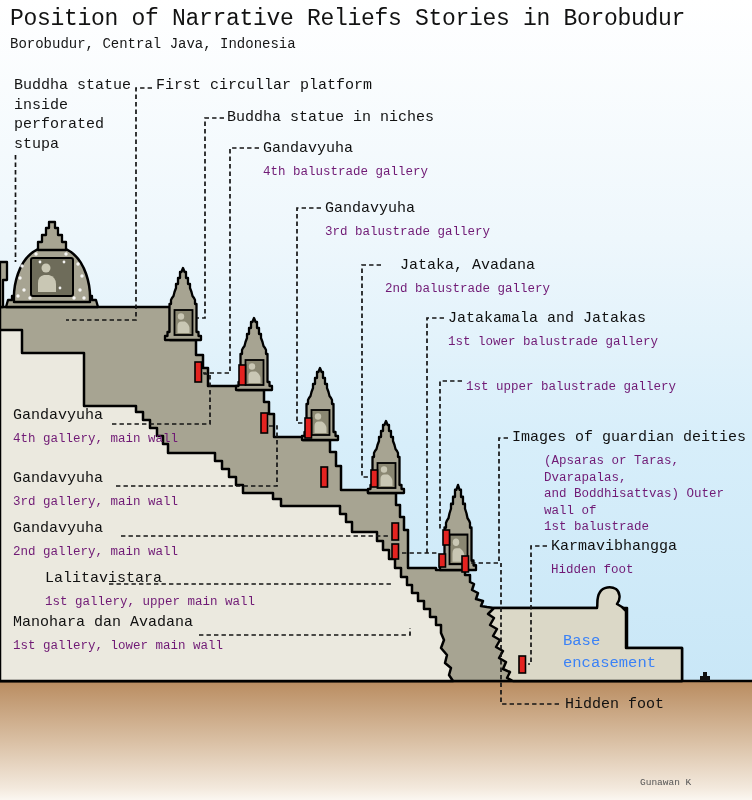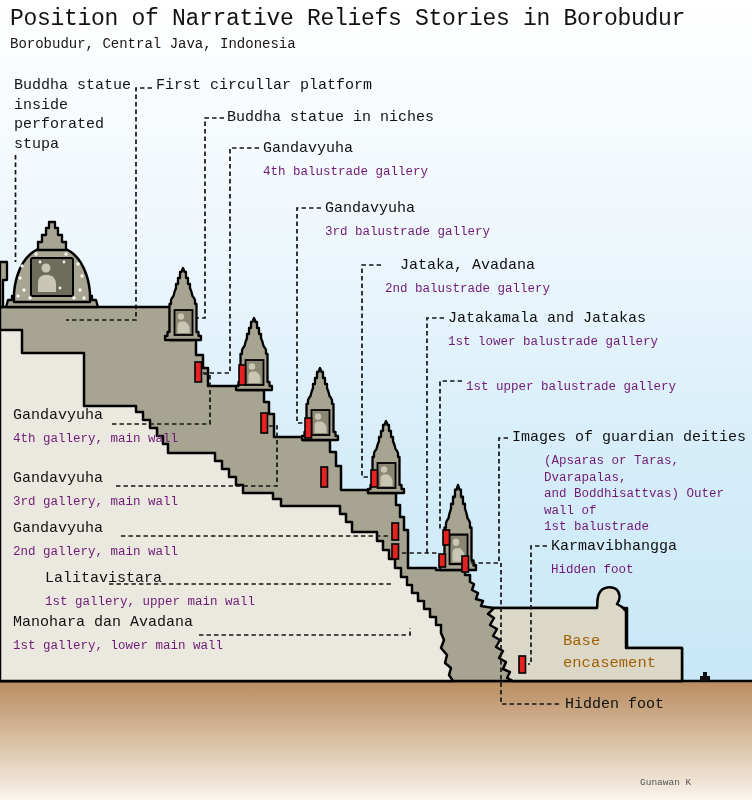--- a/index.html
+++ b/index.html
@@ -7,21 +7,21 @@
           font-family:Liberation Mono, monospace;color:#141414;}
   .layer{position:absolute;left:0;top:0;}
   .title{position:absolute;left:10px;top:6px;font-size:23px;letter-spacing:-0.3px;color:#121212;}
   .subtitle{position:absolute;left:10px;top:36px;font-size:14px;color:#161616;}
   .lbl{position:absolute;}
   .lbl .t{font-size:15px;line-height:18px;color:#111;white-space:nowrap;}
   .lbl .s{font-size:12.5px;line-height:16.5px;color:#701a75;margin-top:6px;white-space:nowrap;}
   .lbl .s.multi{white-space:pre-line;margin-left:32px;}
   .pre{white-space:pre-line;}
   .stupa-lbl{position:absolute;left:14px;top:76px;width:125px;font-size:15px;line-height:19.5px;}
-  .base-lbl{position:absolute;left:563px;top:631px;font-size:15.5px;line-height:21.5px;color:#a16207;}
+  .base-lbl{position:absolute;left:563px;top:631px;font-size:15.5px;line-height:21.5px;color:#3b82f6;}
   .credit{position:absolute;left:640px;top:777px;width:105px;text-align:left;
           font-size:9.5px;color:#555;}
 </style>
 </head>
 <body>
 
 <div class="canvas">
 
   <svg class="layer" width="752" height="800" viewBox="0 0 752 800">
     <defs>

